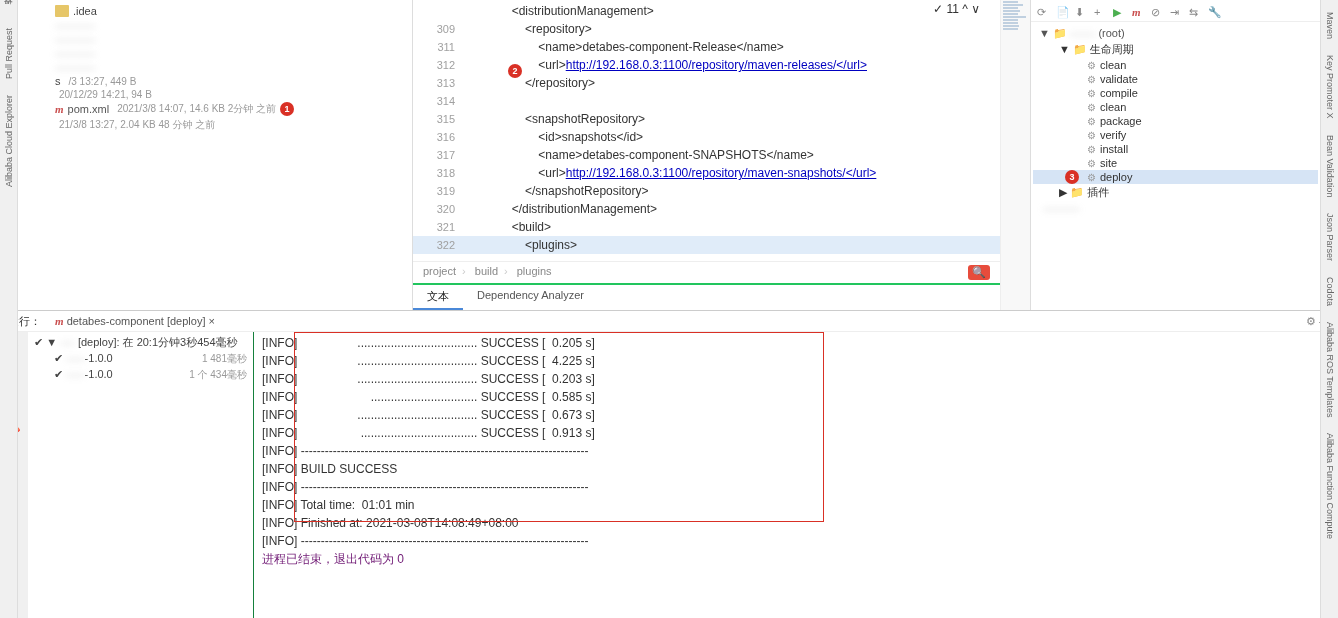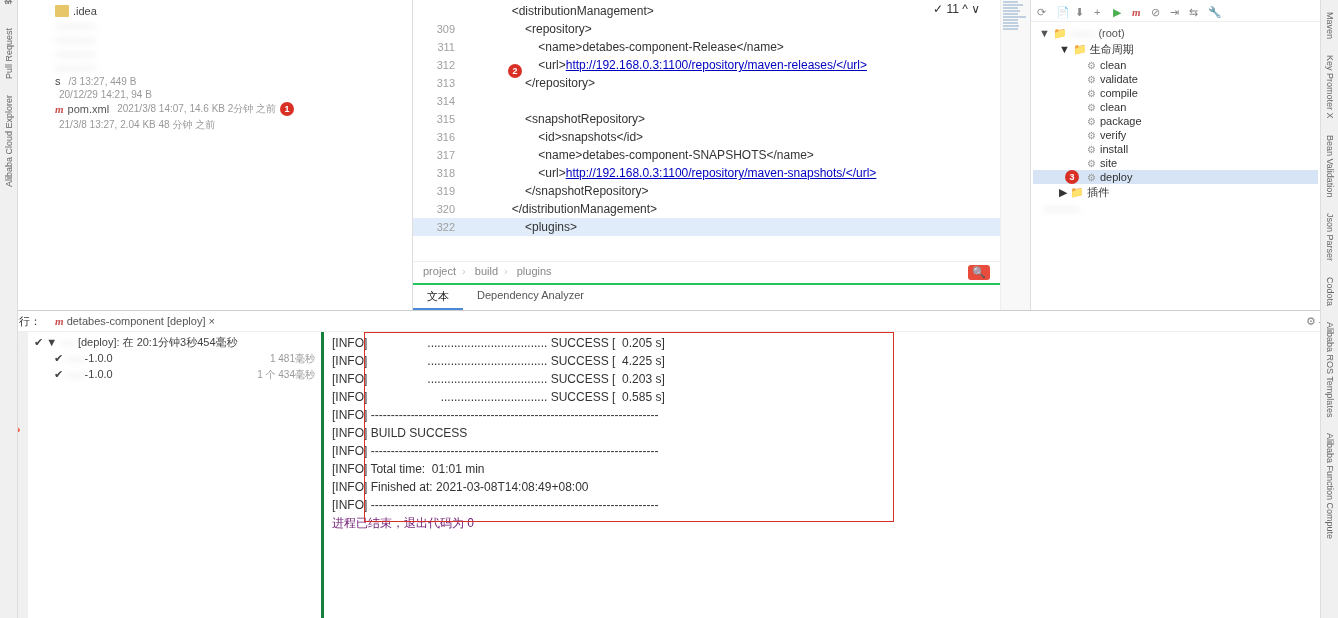--- a/index.html
+++ b/index.html
@@ -40,21 +40,21 @@
 .gear-ico{color:#999;font-size:10px}
 .side-tabs-right{position:absolute;right:0;top:0;bottom:0;width:18px;background:#f0f0f0;border-left:1px solid #ddd;display:flex;flex-direction:column;align-items:center;gap:4px;padding-top:6px;font-size:9px}
 .side-tab-r{writing-mode:vertical-rl;padding:6px 2px;color:#666;cursor:pointer}
 .run-panel{height:308px;background:#fff;border-top:1px solid #ccc;display:flex;flex-direction:column}
 .run-header{display:flex;align-items:center;padding:2px 8px;border-bottom:1px solid #eee;font-size:11px;gap:8px}
 .run-tab{padding:2px 6px;color:#555;cursor:pointer}
 .run-tab .m-ico{color:#c94e4e;font-style:italic;font-family:serif;font-weight:bold}
 .run-body{flex:1;display:flex;overflow:hidden}
 .run-side{width:28px;background:#f0f0f0;display:flex;flex-direction:column;align-items:center;gap:6px;padding-top:4px}
 .run-side-btn{width:16px;height:16px;cursor:pointer;display:flex;align-items:center;justify-content:center;font-size:11px}
-.run-tree{width:296px;border-right:3px solid #15803d;font-size:11px;padding:2px}
+.run-tree{width:226px;border-right:1px solid #15803d;font-size:11px;padding:2px}
 .rt-item{padding:1px 4px;color:#444;display:flex;justify-content:space-between}
 .rt-time{color:#999;font-size:10px}
 .console{flex:1;font-family:Consolas,Monaco,monospace;font-size:12px;padding:2px 8px;line-height:18px;color:#333;overflow:hidden;position:relative}
 .console-line{white-space:pre}
 .red-box{position:absolute;border:1px solid #d93025;pointer-events:none}
 .exit-msg{color:#701a75}
 .right-strip{width:18px;background:#f0f0f0;border-left:1px solid #ddd}
 .blur{filter:blur(3px);color:#aaa}
 .play-green{color:#4caf50}
 </style>
@@ -154,20 +154,24 @@
           <span class="code">                      &lt;url&gt;<span class="url">http://192.168.0.3:1100/repository/maven-snapshots/&lt;/url&gt;</span></span>
         </div>
         <div class="code-line">
           <span class="lineno">319</span>
           <span class="code">                  &lt;/snapshotRepository&gt;</span>
         </div>
         <div class="code-line">
           <span class="lineno">320</span>
           <span class="code">              &lt;/distributionManagement&gt;</span>
         </div>
+        <div class="code-line">
+          <span class="lineno">321</span>
+          <span class="code">              &lt;build&gt;</span>
+        </div>
         <div class="code-line hl">
           <span class="lineno">322</span>
           <span class="code">                  &lt;plugins&gt;</span>
         </div>
       </div>
     <div class="breadcrumb">
       <span>project</span><span class="bc-sep">›</span>
       <span>build</span><span class="bc-sep">›</span>
       <span>plugins</span>
       <span style="float:right;background:#e74c3c;color:#fff;padding:1px 4px;border-radius:3px">🔍</span>
@@ -287,20 +291,22 @@
         <span>✔ <span class="blur">-----</span><span>-1.0.0</span></span>
         <span class="rt-time">1 个 434毫秒</span>
       </div>
     </div>
     <div class="console" id="console">
       <div class="red-box" style="left:40px;top:0;width:530px;height:190px"></div>
     <div class="console-line">[INFO]                  .................................... SUCCESS [  0.205 s]</div>
         <div class="console-line">[INFO]                  .................................... SUCCESS [  4.225 s]</div>
         <div class="console-line">[INFO]                  .................................... SUCCESS [  0.203 s]</div>
         <div class="console-line">[INFO]                      ................................ SUCCESS [  0.585 s]</div>
+        <div class="console-line">[INFO]                  .................................... SUCCESS [  0.673 s]</div>
+        <div class="console-line">[INFO]                   ................................... SUCCESS [  0.913 s]</div>
         <div class="console-line">[INFO] ------------------------------------------------------------------------</div>
         <div class="console-line">[INFO] BUILD SUCCESS</div>
         <div class="console-line">[INFO] ------------------------------------------------------------------------</div>
         <div class="console-line">[INFO] Total time:  01:01 min</div>
         <div class="console-line">[INFO] Finished at: 2021-03-08T14:08:49+08:00</div>
         <div class="console-line">[INFO] ------------------------------------------------------------------------</div>
         <div class="console-line"></div>
         <div class="console-line exit-msg">进程已结束，退出代码为 0</div>
       </div>
     <div class="right-strip"></div>

